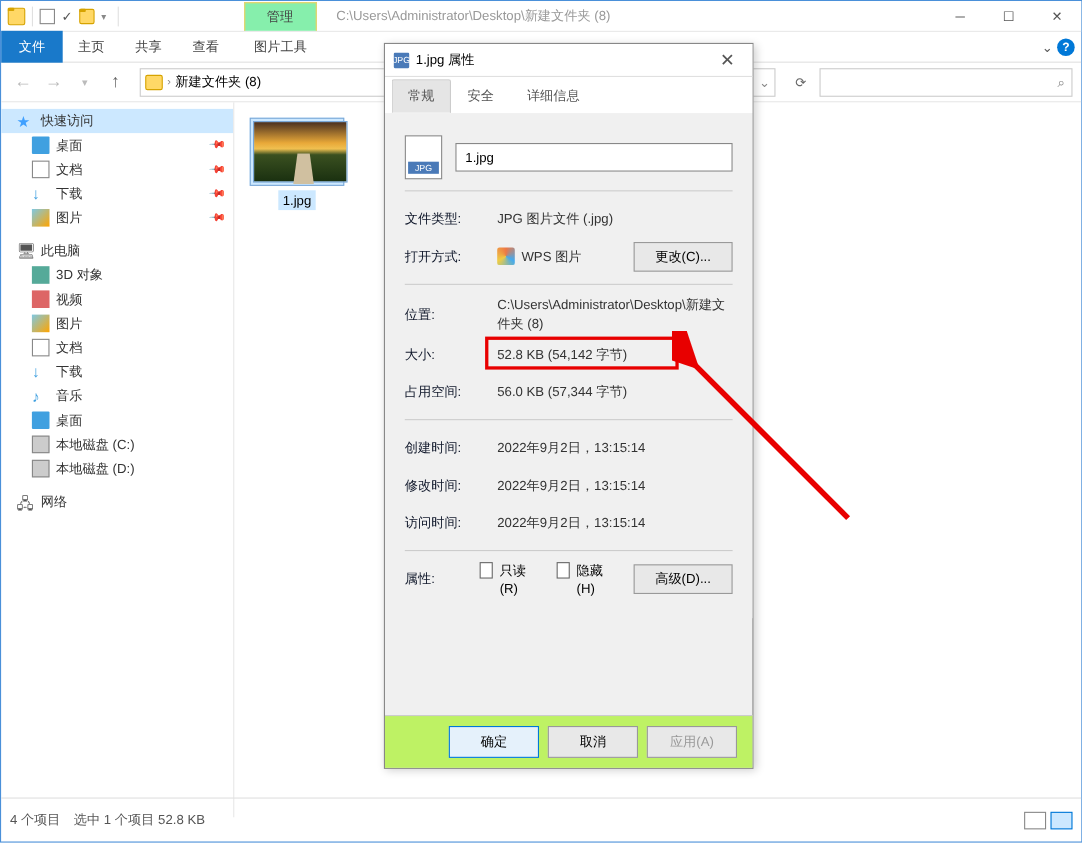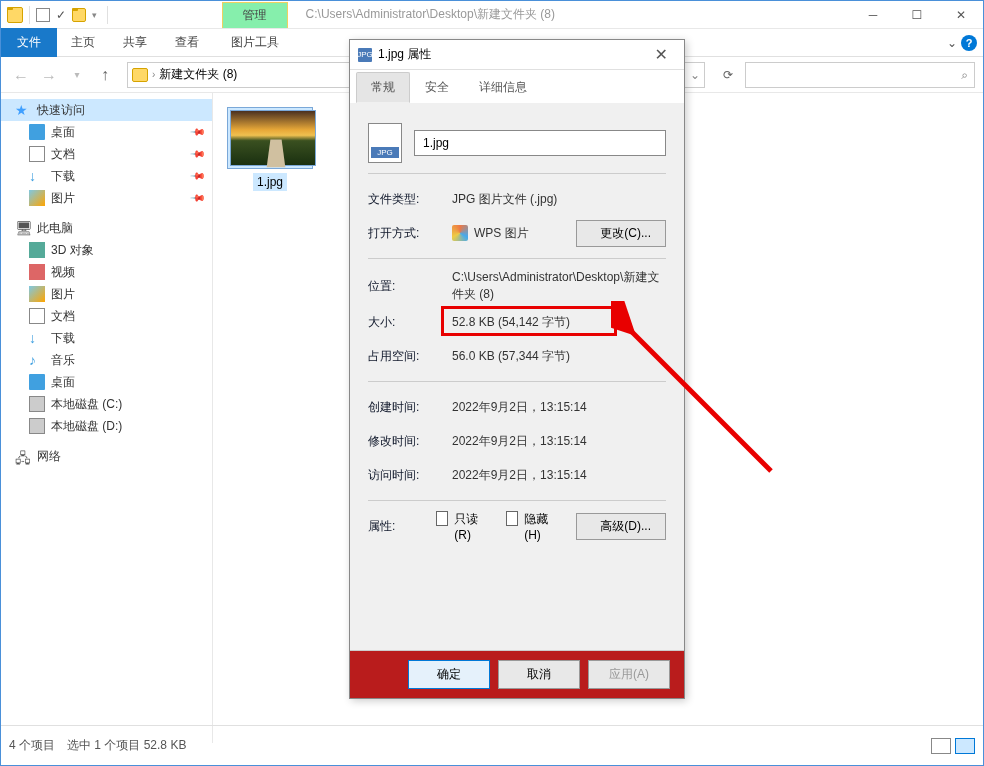--- a/index.html
+++ b/index.html
@@ -70,24 +70,24 @@
 .dlg-body{padding:16px 18px;background:#f0f0f0}
 .dlg-hr{border:none;border-top:1px solid #ccc;margin:10px 0}
 .dlg-row{display:flex;align-items:center;min-height:30px;margin:4px 0}
 .dlg-label{width:84px;color:#0f172a}
 .dlg-val{flex:1;color:#333}
 .dlg-row.head{gap:12px}
 .file-ic{width:34px;height:40px;background:#fff;border:1px solid #888;position:relative}
 .file-ic::before{content:"JPG";position:absolute;bottom:4px;left:2px;right:2px;background:#4a7ab8;color:#fff;font-size:8px;text-align:center;padding:1px}
 .fname-box{border:1px solid #888;padding:5px 8px;flex:1;background:#fff}
 .wps-ic{width:16px;height:16px;display:inline-block;margin-right:6px;vertical-align:middle;background:conic-gradient(#e74,#4ae,#ec4,#e74);border-radius:2px}
-.dlg-btn{border:1px solid #999;background:#e8e8e8;padding:4px 14px;min-width:90px;text-align:right;margin-left:auto}
+.dlg-btn{border:1px solid #999;background:#e8e8e8;padding:4px 14px;min-width:90px;text-align:center;margin-left:auto}
 .checkbox{display:inline-flex;align-items:flex-start;gap:6px;margin-right:20px}
 .checkbox::before{content:"";width:13px;height:13px;border:1px solid #666;background:#fff}
-.dlg-footer{position:absolute;bottom:0;left:0;right:0;height:48px;display:flex;align-items:center;justify-content:flex-end;gap:8px;padding:0 14px;border-top:1px solid #ccc;background:#b91c1c}
+.dlg-footer{position:absolute;bottom:0;left:0;right:0;height:48px;display:flex;align-items:center;justify-content:flex-end;gap:8px;padding:0 14px;border-top:1px solid #ccc;background:#bef264}
 .dlg-fbtn{border:1px solid #999;background:#e8e8e8;padding:5px 0;width:82px;text-align:center}
 .dlg-fbtn.primary{border:1px solid #0078d7;background:#e5f1fb}
 .dlg-fbtn.disabled{color:#999}
 .highlight-box{position:absolute;border:3px solid #e80000;pointer-events:none}
 .arrow-svg{position:absolute;pointer-events:none}
 </style>
 </head>
 <body>
 
 <div class="titlebar">

